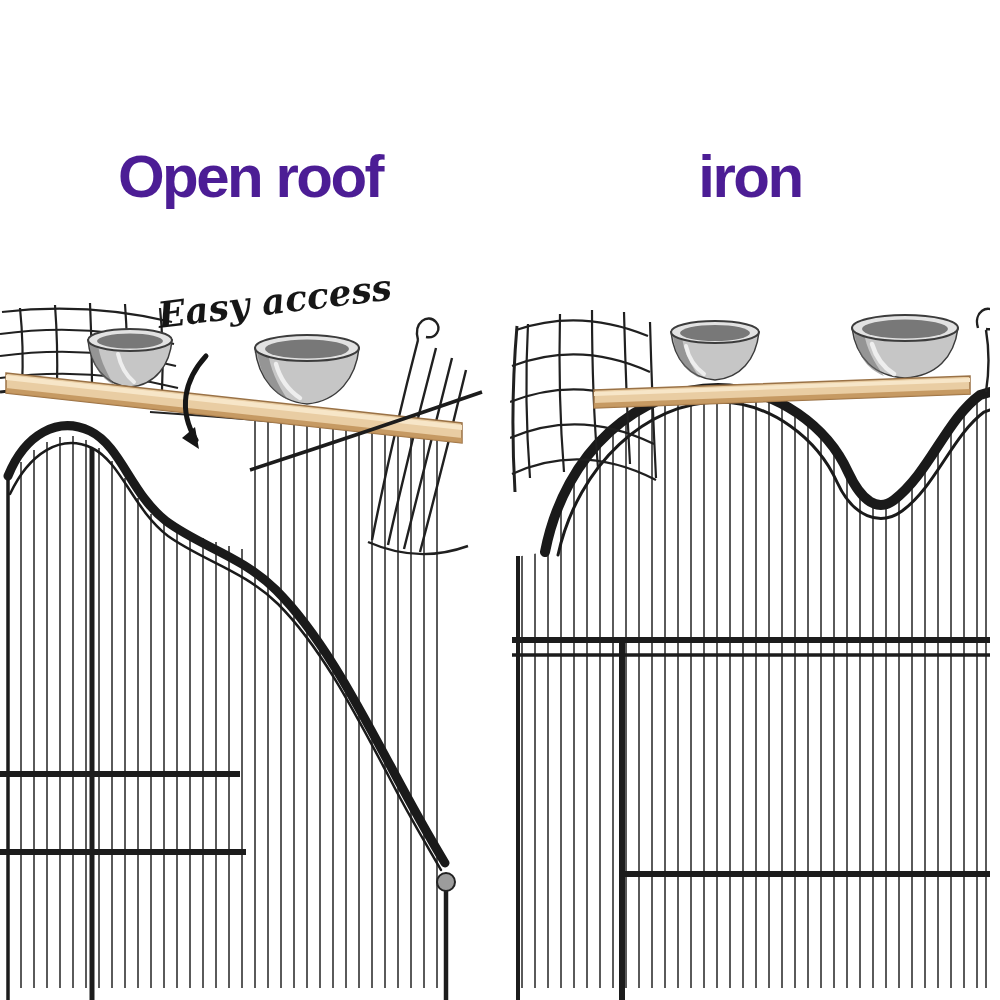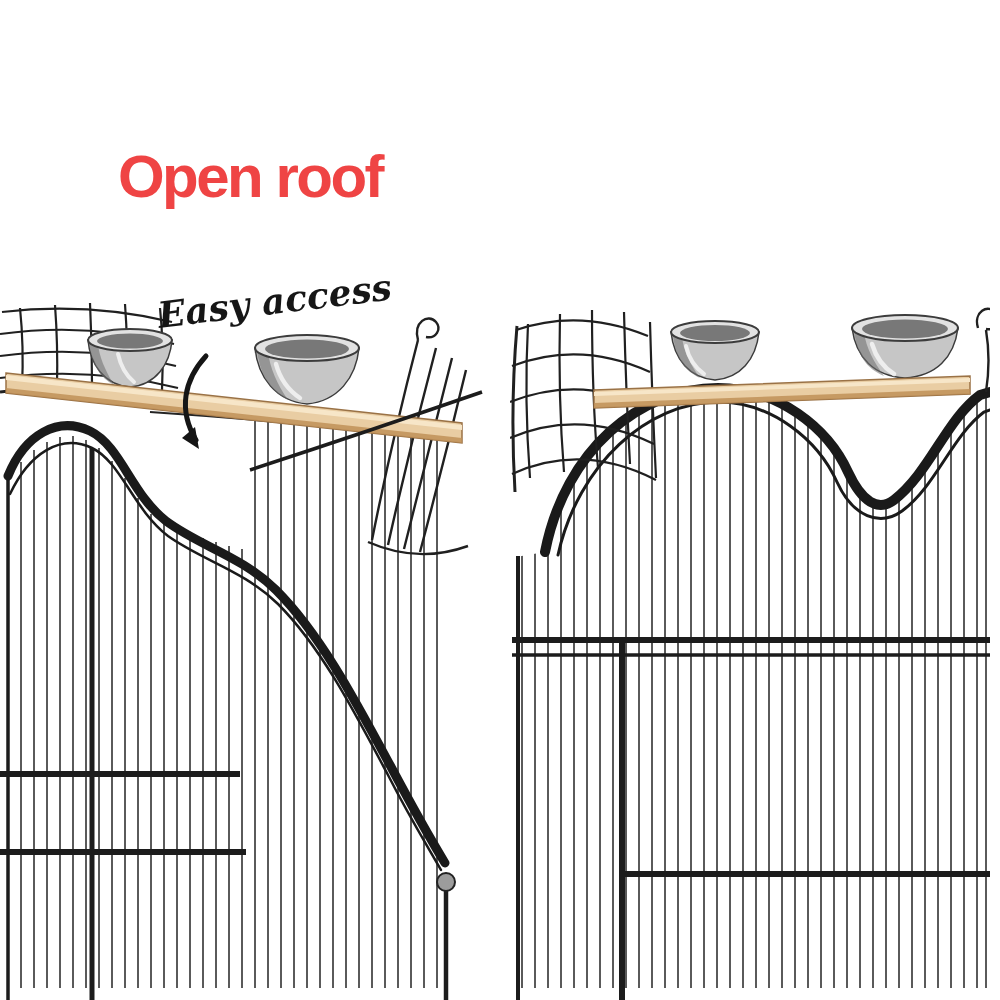--- a/index.html
+++ b/index.html
@@ -3,21 +3,21 @@
 <meta charset="utf-8">
 <style>
   * { margin:0; padding:0; box-sizing:border-box; }
   html,body { width:1000px; height:1000px; background:#ffffff; font-family:"Liberation Sans", sans-serif; }
   .page { position:relative; width:1000px; height:1000px; background:#ffffff; overflow:hidden; }
   .panel { position:absolute; top:0; width:500px; height:1000px; }
   .panel.left  { left:0; }
   .panel.right { left:500px; }
   .title {
     position:absolute; top:146px; left:0; width:100%;
-    text-align:center; color:#ef4444;
+    text-align:center; color:#4c1d95;
     font-family:"Liberation Sans", sans-serif;
     font-weight:bold; font-size:60px; line-height:61px; letter-spacing:-2.5px;
   }
   .title .line { display:block; }
   .cage { position:absolute; top:300px; z-index:1; }
   .left  .cage { left:0; }
   .right .cage { left:10px; }
   .annotation {
     position:absolute; left:158px; top:294px; z-index:3;
     font-family:"DejaVu Serif", serif; font-style:italic; font-weight:bold;
@@ -103,20 +103,21 @@
     <div class="annotation">Easy access</div>
 
     <svg class="arrow" width="44" height="104" viewBox="0 0 44 104">
       <path d="M32 4C10 28 4 58 22 88" stroke="#151515" stroke-width="5" stroke-linecap="round" fill="none"></path>
       <path d="M25 97L21 75L8 86Z" fill="#151515"></path>
     </svg>
   </section>
 
   <section class="panel right">
     <h2 class="title">
+      <span class="line">iron</span>
     </h2>
 
     <svg class="cage" width="480" height="700" viewBox="0 0 480 700">
 
       <g stroke="#242424" stroke-width="1.5" fill="none">
         <path d="M12 60V688M25 60V688M38 60V688M51 60V688M64 60V688M77 60V688M90 60V688M103 60V688M116 60V688M129 60V688M142 60V688M155 60V688M168 60V688M181 60V688M194 60V688M207 60V688M220 60V688M233 60V688M246 60V688M259 60V688M272 60V688M285 60V688M298 60V688M311 60V688M324 60V688M337 60V688M350 60V688M363 60V688M376 60V688M389 60V688M402 60V688M415 60V688M428 60V688M441 60V688M454 60V688M467 60V688M476 60V688"></path>
       </g>
 
       <path fill="#ffffff" stroke="none" d="M0 258L35 252C55 150 130 88 208 88C268 88 318 128 338 172C352 202 368 212 384 200C420 172 436 120 470 95L480 92L480 0L0 0Z"></path>
 

